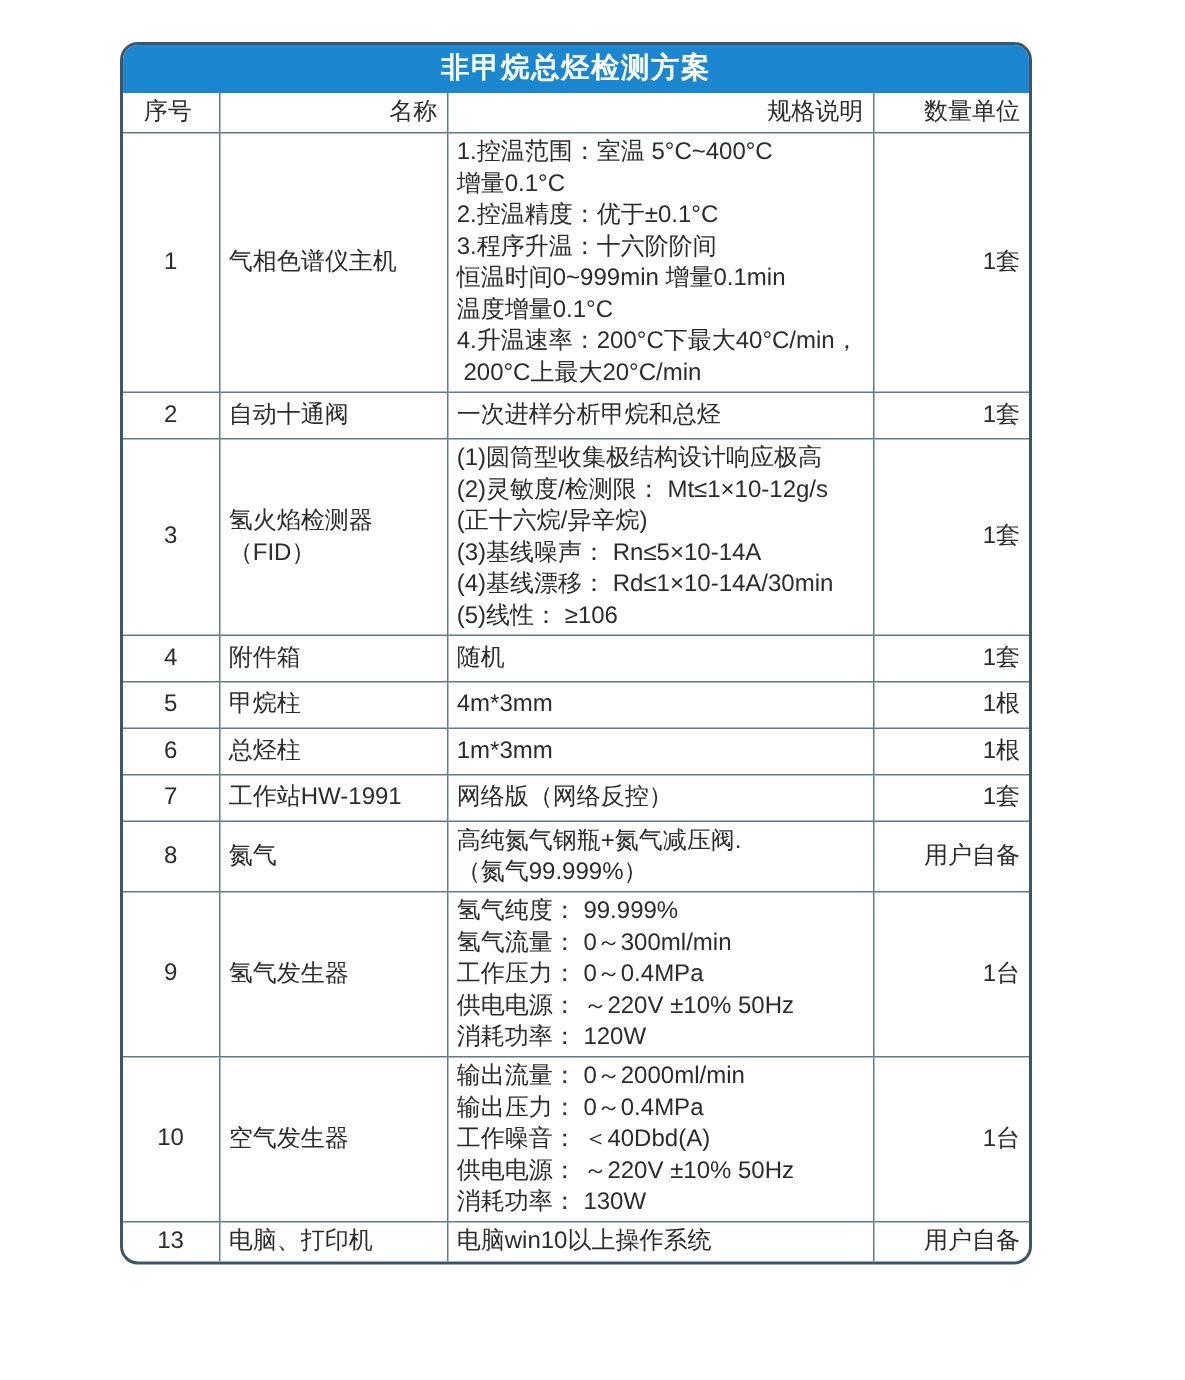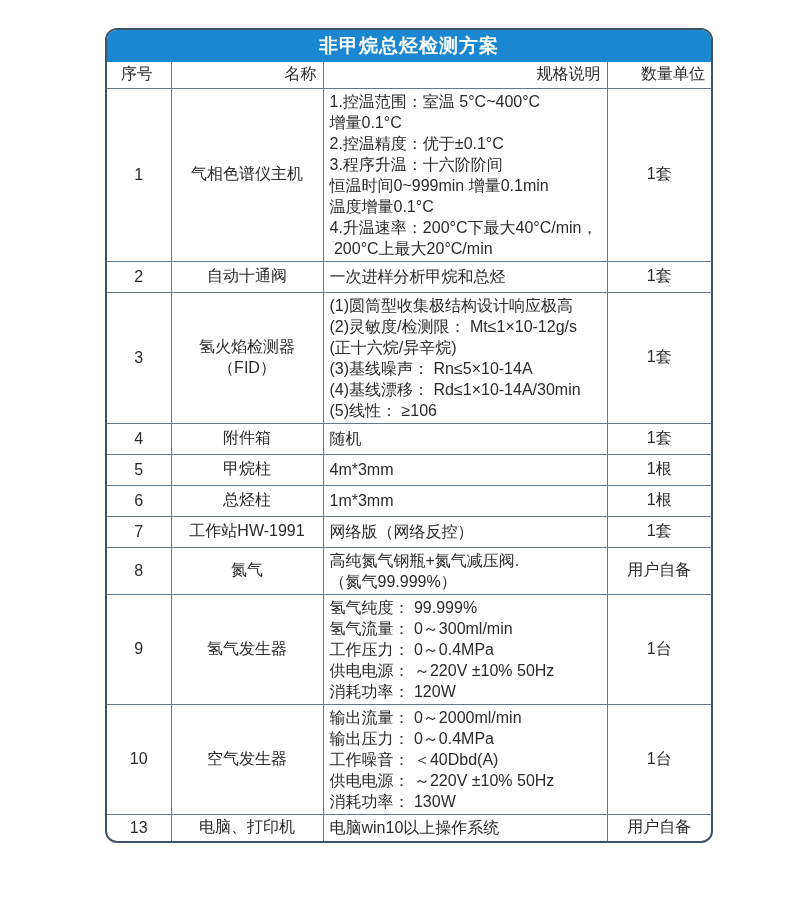--- a/index.html
+++ b/index.html
@@ -14,21 +14,21 @@
   }
   .page {
     position: relative;
     width: 790px;
     height: 920px;
     background: #ffffff;
     overflow: hidden;
   }
   .sheet {
     position: absolute;
-    left: 105px;
+    left: 80px;
     top: 28px;
     width: 608px;
     border: 2px solid #3e5468;
     border-radius: 12px;
     overflow: hidden;
     background: #ffffff;
     box-sizing: border-box;
   }
   .title-bar {
     background: #1b87d1;
@@ -64,29 +64,29 @@
 
   col.c-no   { width: 64px; }
   col.c-name { width: 152px; }
   col.c-spec { width: 284px; }
   col.c-qty  { width: 104px; }
 
   th { text-align: right; padding-left: 10px !important; height: 26px; }
   th.th-no { text-align: center; padding-left: 2px !important; }
 
   td.no-cell   { text-align: center; }
-  td.name-cell { text-align: center; padding-left: 10px; }
+  td.name-cell { text-align: left; padding-left: 10px; }
   td.spec-cell {
     text-align: left;
     font-size: 15.5px;
     line-height: 21px;
     white-space: pre-wrap;
     padding: 3px 4px 3px 7px;
   }
-  td.qty-cell  { text-align: center; padding-left: 8px; }
+  td.qty-cell  { text-align: right; padding-left: 8px; }
 
   tr.h170 td { height: 168px; }
   tr.h130 td { height: 128px; }
   tr.h109 td { height: 107px; }
   tr.h46  td { height: 44px; }
   tr.h33  td { height: 31px; }
   tr.h30  td { height: 27px; }
 </style>
 </head>
 <body>

